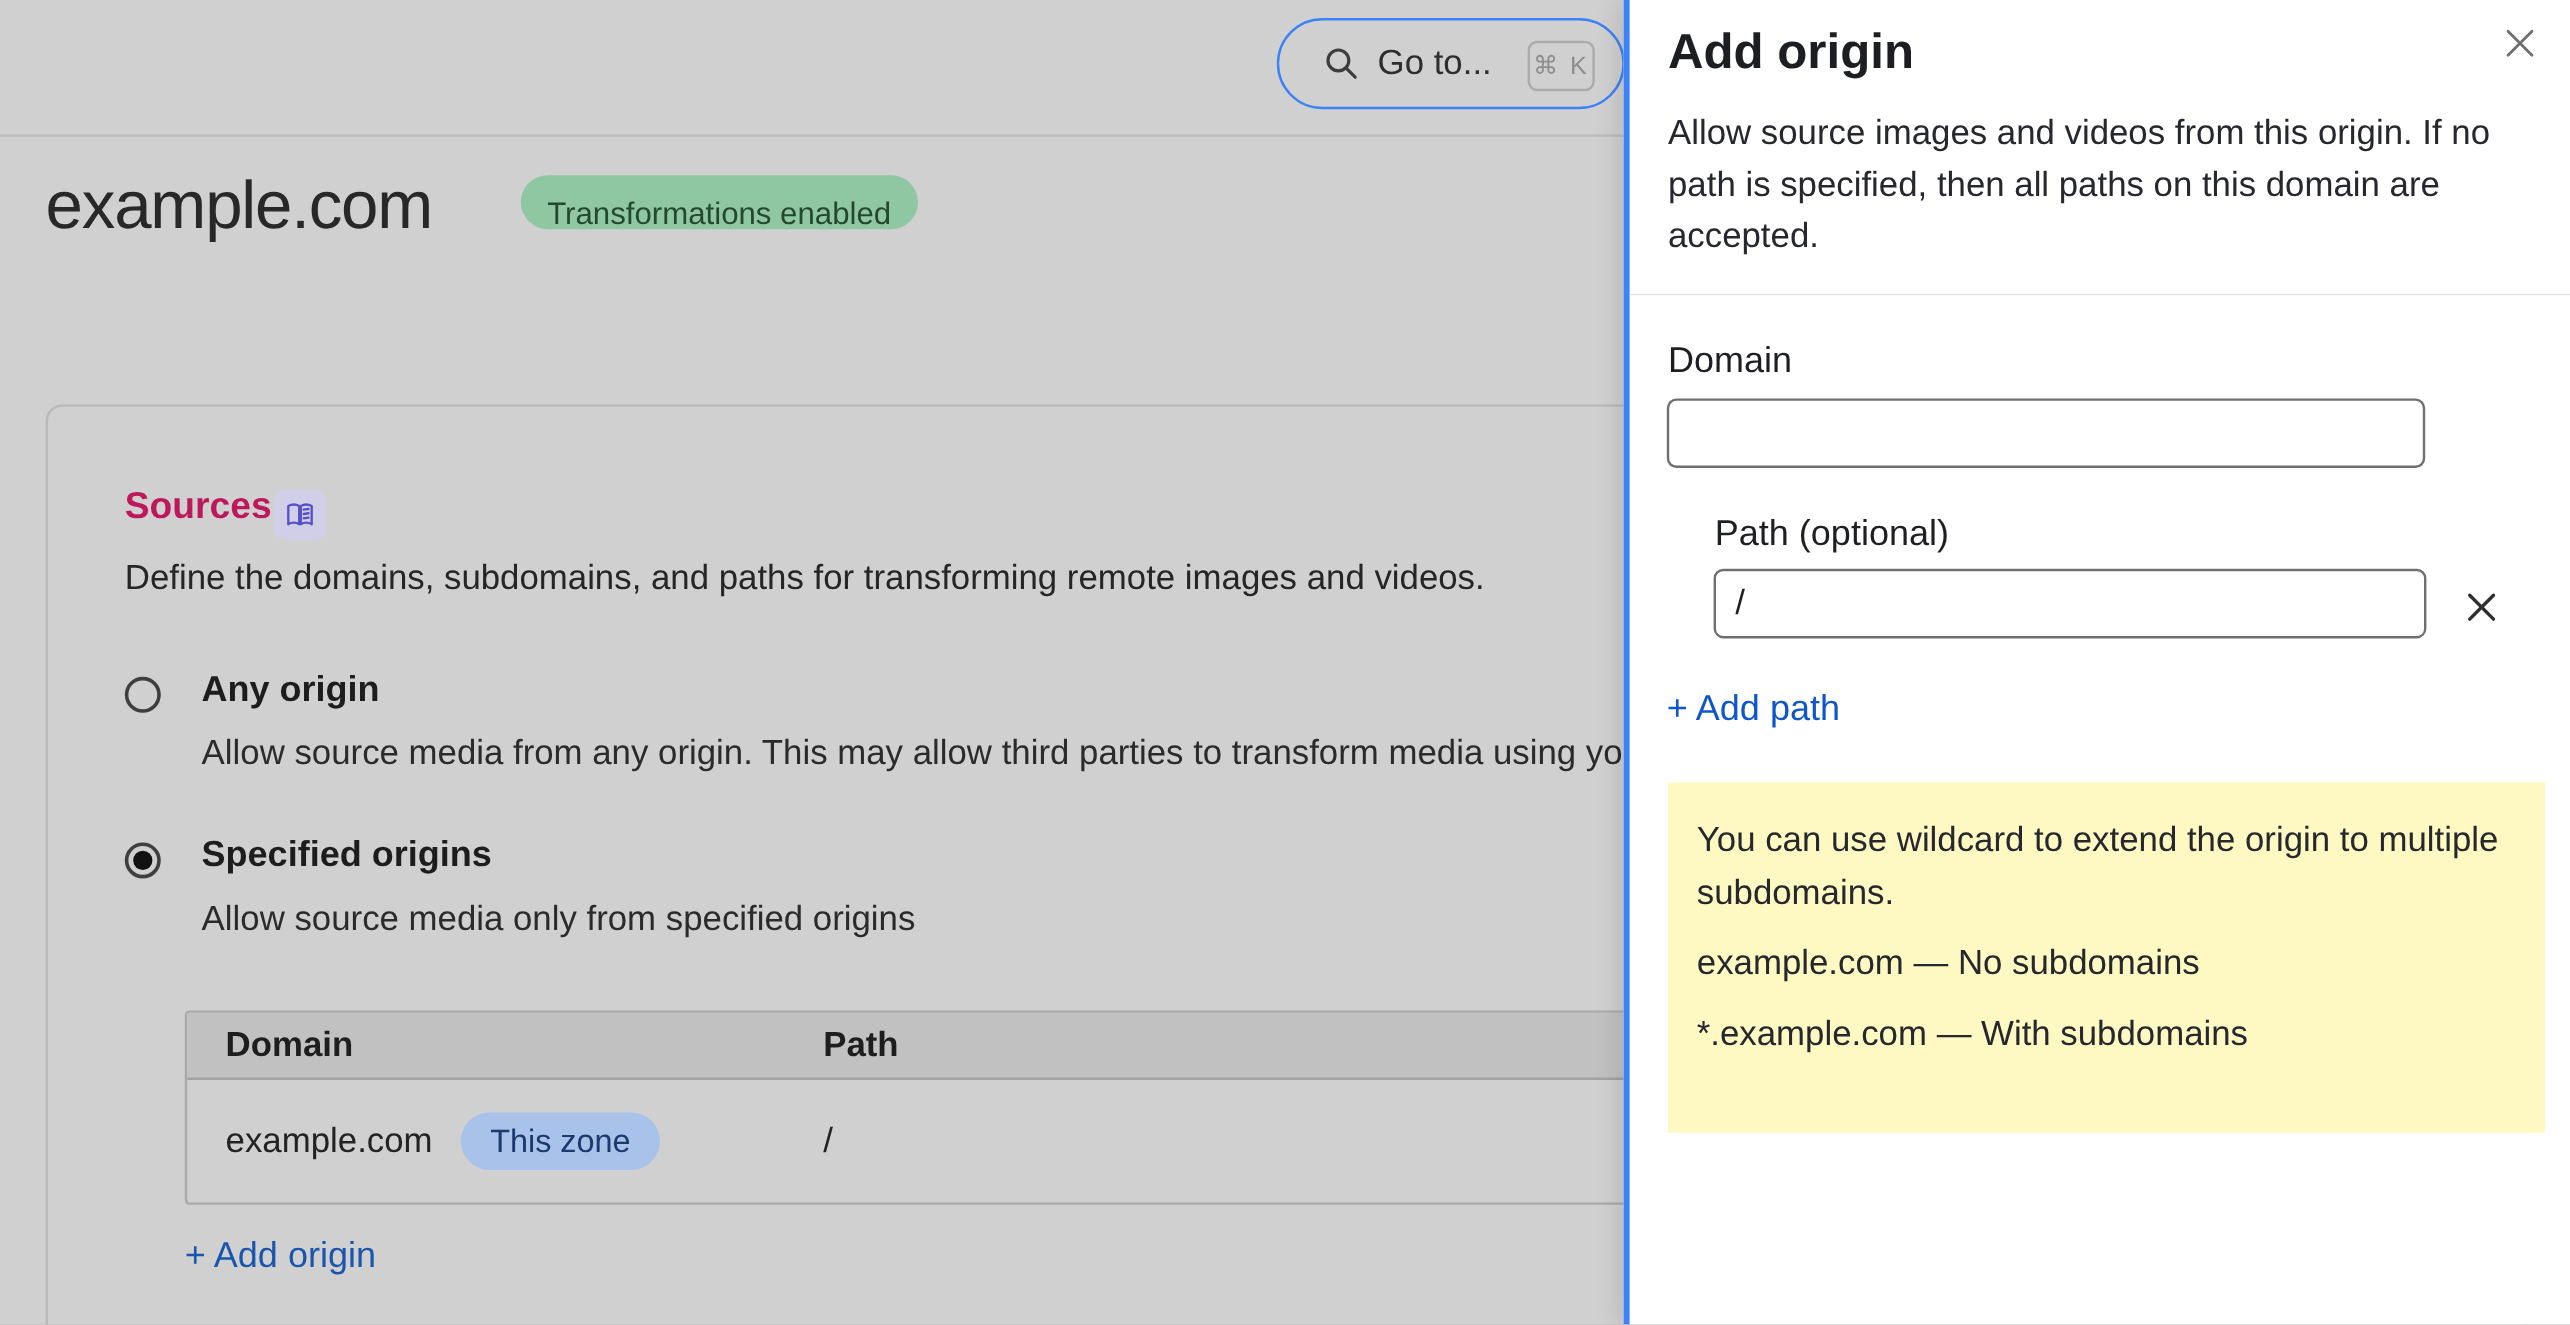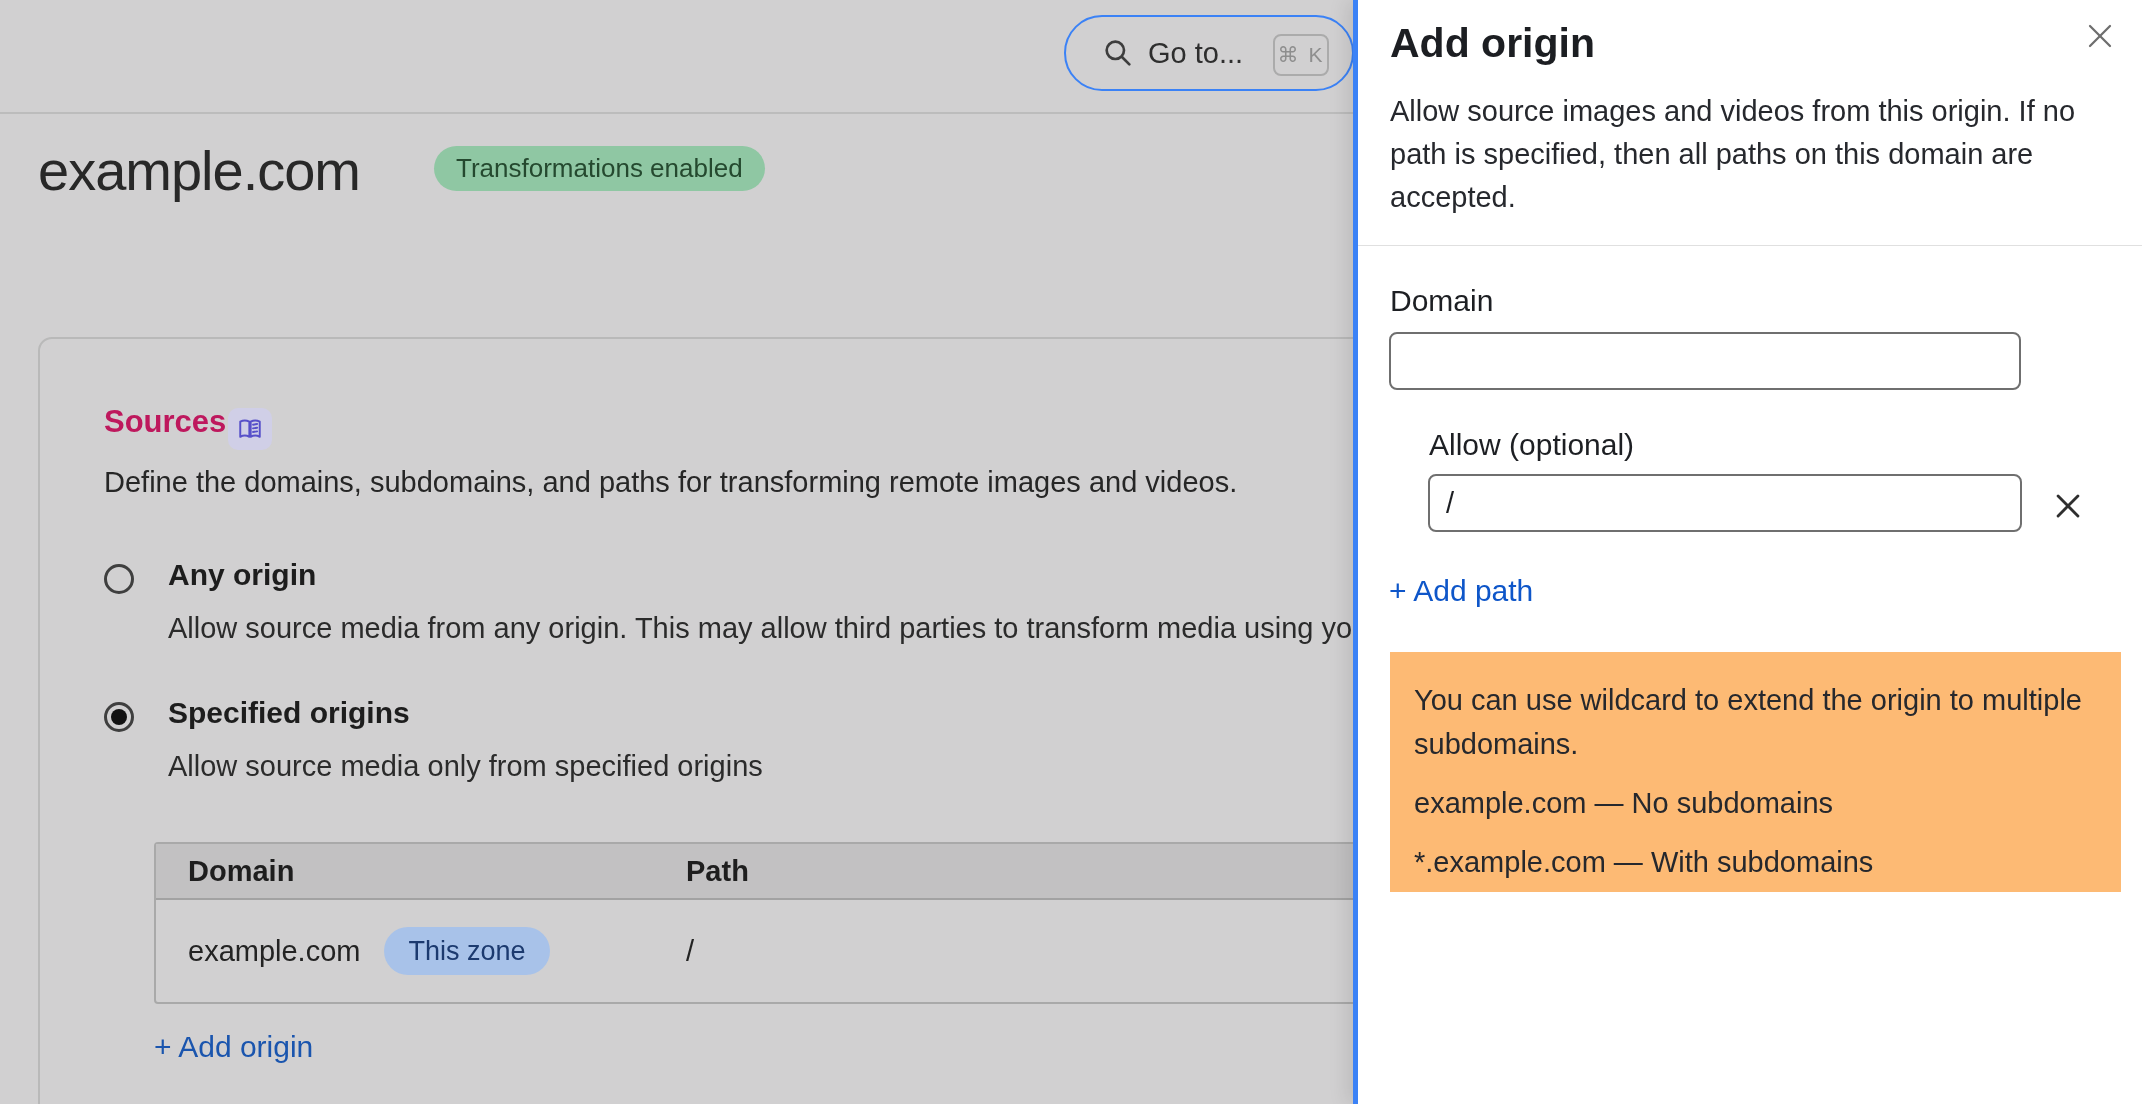--- a/index.html
+++ b/index.html
@@ -8,21 +8,21 @@
 
   
   .page{position:absolute;inset:0;width:2142px;height:1104px;background:#d1d0d1;color:#222;}
   .topbar{position:absolute;left:0;top:0;width:2142px;height:114px;border-bottom:2px solid #bcbcbc;background:#d1d0d1;}
   .search-pill{position:absolute;left:1064px;top:15px;width:290px;height:76px;border:2px solid #3b82f6;border-radius:38px;background:#d1d0d1;display:flex;align-items:center;padding-left:36px;}
   .search-pill .mag{width:32px;height:32px;flex:0 0 auto;}
   .search-text{font-size:29px;color:#2e2e2e;margin-left:14px;}
   .kbd{position:absolute;left:207px;top:17px;width:56px;height:42px;border:2px solid #ababab;border-radius:8px;color:#8e8e8e;font-size:21px;display:flex;align-items:center;justify-content:center;letter-spacing:2px;}
 
   .page-title{position:absolute;left:38px;top:138px;font-size:56px;font-weight:400;color:#282828;letter-spacing:-1px;}
-  .badge-green{position:absolute;left:434px;top:146px;height:45px;line-height:45px;border-radius:23px;padding:0 22px;background:#8fc7a3;color:#25492f;font-size:26px;}
+  .badge-green{position:absolute;left:434px;top:146px;height:45px;line-height:45px;border-radius:23px;padding:10px 22px;background:#8fc7a3;color:#25492f;font-size:26px;}
 
   .card{position:absolute;left:38px;top:337px;width:2068px;height:815px;border:2px solid #b9b9b9;border-radius:14px;}
   .sources-head{position:absolute;left:104px;top:404px;font-size:31px;font-weight:700;color:#be185d;}
   .book-chip{position:absolute;left:228px;top:408px;width:44px;height:42px;border-radius:10px;background:#d0cfe7;display:flex;align-items:center;justify-content:center;}
   .sources-desc{position:absolute;left:104px;top:466px;width:1500px;font-size:29px;color:#262626;white-space:nowrap;}
 
   .radio{position:absolute;width:30px;height:30px;border:3px solid #3f3f3f;border-radius:50%;background:transparent;}
   .radio.selected::after{content:"";position:absolute;left:50%;top:50%;width:16px;height:16px;margin:-8px 0 0 -8px;border-radius:50%;background:#121212;}
   .opt-label{position:absolute;font-size:30px;font-weight:600;color:#1d1d1d;white-space:nowrap;}
   .opt-desc{position:absolute;font-size:29px;color:#2b2b2b;white-space:nowrap;width:1500px;}
@@ -38,21 +38,21 @@
   
   .panel{position:absolute;left:1353px;top:0;width:789px;height:1104px;background:#ffffff;border-left:5px solid #3b82f6;box-shadow:-6px 0 18px rgba(0,0,0,0.10);color:#1f2228;}
   .panel-close{position:absolute;right:20px;top:14px;width:44px;height:44px;display:flex;align-items:center;justify-content:center;cursor:pointer;background:none;border:none;padding:0;}
   .panel-title{position:absolute;left:32px;top:20px;font-size:41px;font-weight:700;color:#1c1e22;}
   .panel-desc{position:absolute;left:32px;top:90px;width:720px;font-size:29px;line-height:43px;color:#26282d;white-space:pre-line;}
   .panel-divider{position:absolute;left:0;top:245px;width:789px;height:1px;background:#e0e0e0;}
   .field-label{position:absolute;font-size:30px;color:#1d1f23;}
   .txt-input{position:absolute;height:58px;border:2px solid #6f6f6f;border-radius:8px;background:#fff;font-size:29px;color:#1d1f23;padding:0 16px;outline:none;}
   .remove-btn{position:absolute;left:688px;top:484px;width:44px;height:44px;display:flex;align-items:center;justify-content:center;background:none;border:none;padding:0;cursor:pointer;}
   .link-blue{position:absolute;left:31px;top:574px;font-size:30px;color:#0e56c9;cursor:pointer;white-space:nowrap;}
-  .info-box{position:absolute;left:32px;top:652px;width:731px;height:240px;background:#fdba74;padding:26px 24px;color:#26282d;}
+  .info-box{position:absolute;left:32px;top:652px;width:731px;height:292px;background:#fef9c3;padding:26px 24px;color:#26282d;}
   .info-box p{margin:0;font-size:29px;line-height:44px;white-space:pre-line;}
   .info-box p + p{margin-top:15px;}
 </style>
 </head>
 <body>
 
 <div class="screen">
 
   <div class="page">
 
@@ -121,21 +121,21 @@
     <h2 class="panel-title" style="margin:0;">Add origin</h2>
     <p class="panel-desc" style="margin:0;">Allow source images and videos from this origin. If no
 path is specified, then all paths on this domain are
 accepted.</p>
 
     <div class="panel-divider"></div>
 
     <label class="field-label" style="left:32px;top:284px;">Domain</label>
     <input class="txt-input" style="left: 31px; top: 332px; width: 632px;" type="text" value="">
 
-    <label class="field-label" style="left:71px;top:428px;">Allow (optional)</label>
+    <label class="field-label" style="left:71px;top:428px;">Path (optional)</label>
     <input class="txt-input" style="left: 70px; top: 474px; width: 594px;" type="text" value="/">
 
     <button class="remove-btn">
       <svg width="34" height="34" viewBox="0 0 24 24" fill="none" stroke="#2f2f2f" stroke-width="2" stroke-linecap="round">
         <line x1="5" y1="5" x2="19" y2="19"></line>
         <line x1="19" y1="5" x2="5" y2="19"></line>
       </svg>
     </button>
 
     <div class="link-blue">+ Add path</div>

